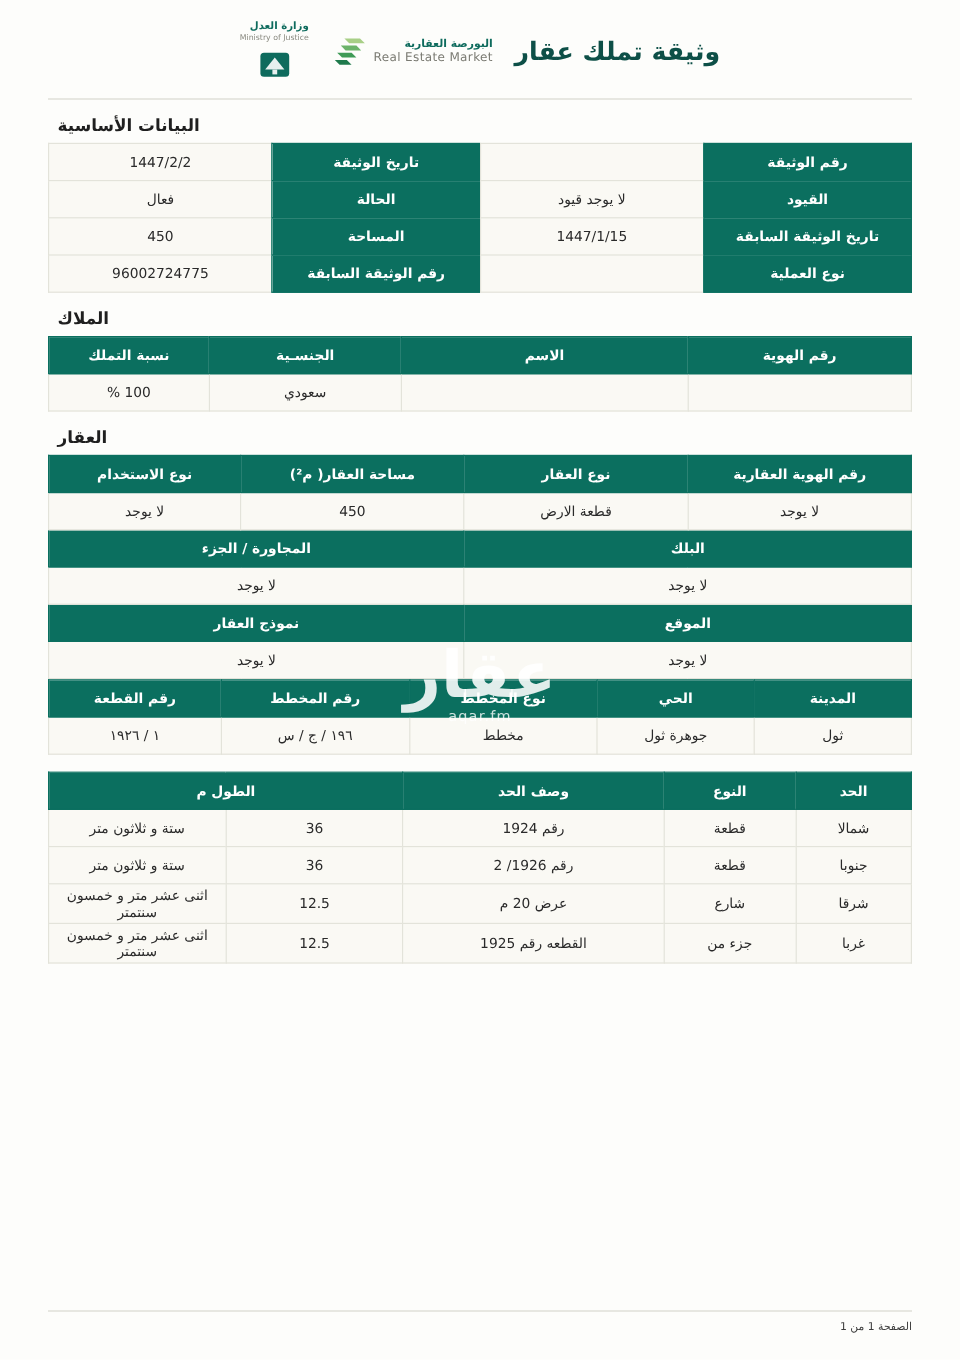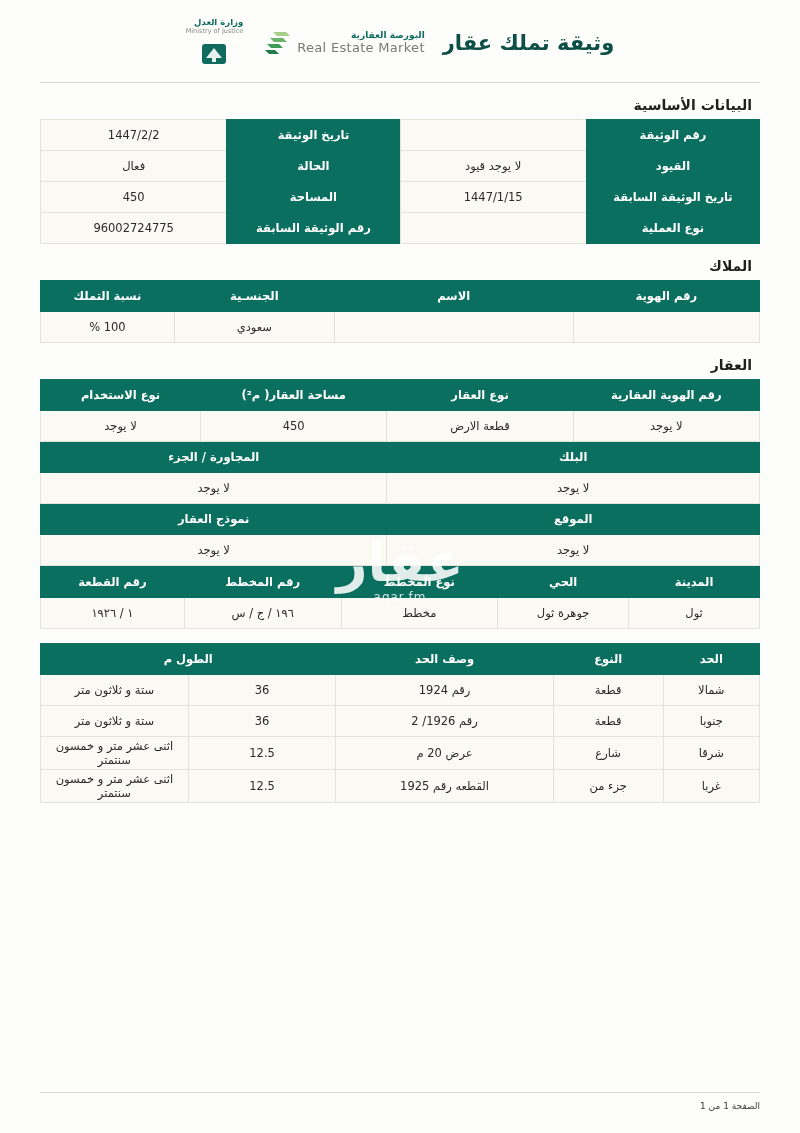--- a/index.html
+++ b/index.html
@@ -49,21 +49,21 @@
     text-align: right;
     line-height: 1.15;
   }
   .logo-rem-ar {
     font-size: 9px;
     color: #0e6b5d;
     font-weight: bold;
     display: block;
   }
   .logo-rem-en {
-    font-size: 13px;
+    font-size: 10px;
     color: #7a7a72;
     display: block;
     letter-spacing: 0.3px;
   }
   .logo-rem-mark {
     width: 30px;
     height: 26px;
   }
   .logo-moj {
     display: flex;
@@ -88,21 +88,21 @@
   }
   .logo-moj-mark {
     width: 28px;
     height: 28px;
   }
   
   .section-title {
     font-size: 14px;
     font-weight: bold;
     color: #1f1f1f;
-    text-align: right;
+    text-align: left;
     margin: 14px 8px 6px 8px;
   }
   .tbl {
     width: 100%;
     border-collapse: collapse;
     table-layout: fixed;
     font-size: 11.5px;
   }
   .tbl td {
     border: 1px solid #e3e3da;

